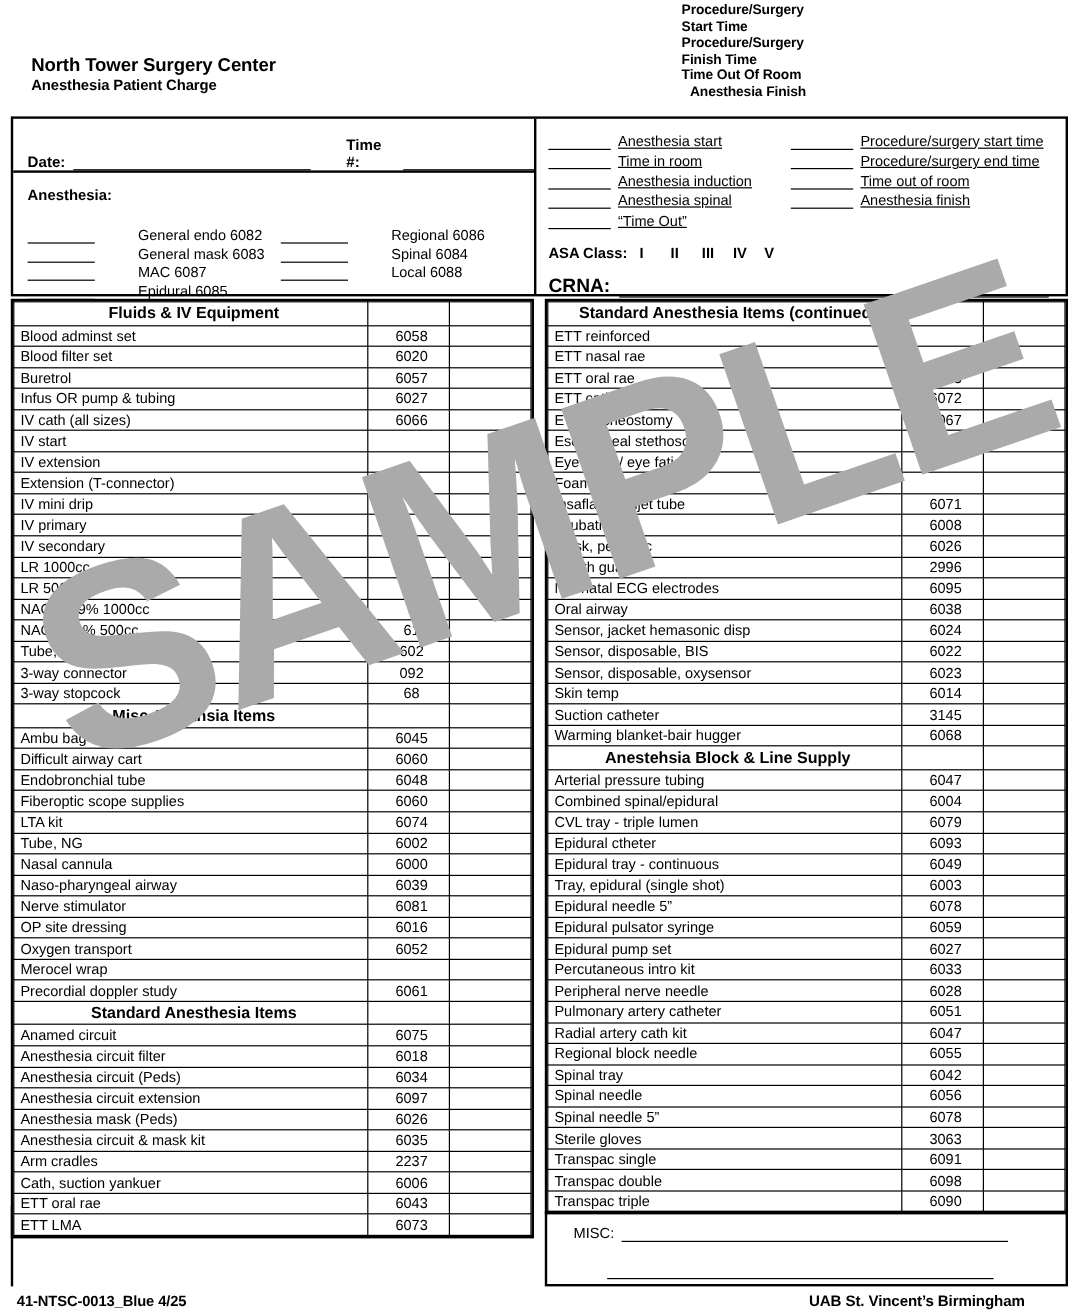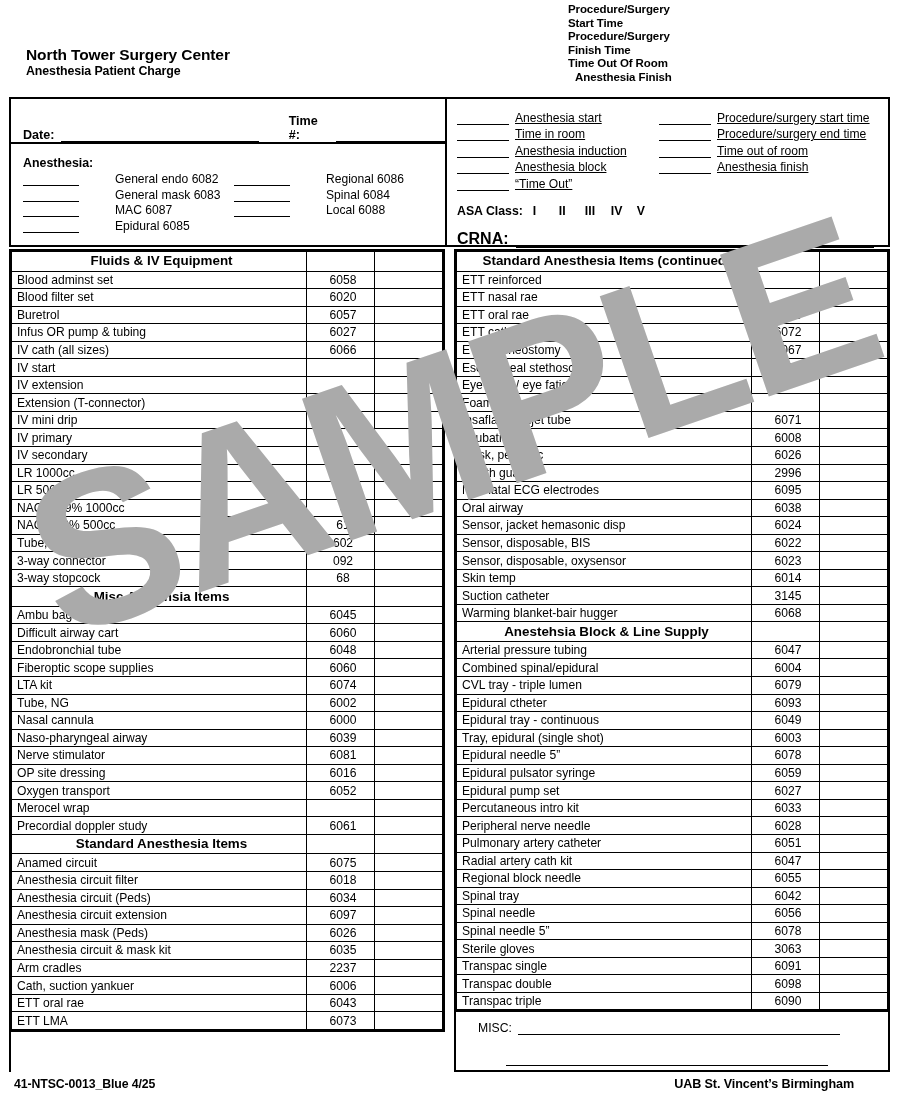--- a/index.html
+++ b/index.html
@@ -85,21 +85,21 @@
   .date-row .lbl { margin-right: 6px; }
   .rule {
     display: inline-block;
     border-bottom: 1.6px solid #000;
     height: 11px;
   }
   .anes-block {
     padding: 12px 0 0 12px;
     font-size: 12px;
   }
-  .anes-title { font-weight: bold; font-size: 12.4px; margin-bottom: 1px; }
+  .anes-title { font-weight: bold; font-size: 12.4px; margin-bottom: 18px; }
   .anes-cols { display: flex; }
   .anes-col { width: 216px; }
   .opt-row {
     display: flex;
     align-items: flex-end;
     height: 15.4px;
     font-size: 12.1px;
     gap: 31px;
   }
   .opt-rule {
@@ -369,21 +369,21 @@
             <div class="t-row">
               <span class="t-rule"></span>
               <span>Time in room</span>
             </div>
             <div class="t-row">
               <span class="t-rule"></span>
               <span>Anesthesia induction</span>
             </div>
             <div class="t-row">
               <span class="t-rule"></span>
-              <span>Anesthesia block</span>
+              <span>Anesthesia spinal</span>
             </div>
             <div class="t-row">
               <span class="t-rule"></span>
               <span>“Time Out”</span>
             </div>
           </div>
           <div class="times-col-b">
             <div class="t-row">
               <span class="t-rule"></span>
               <span>Procedure/surgery start time</span>

